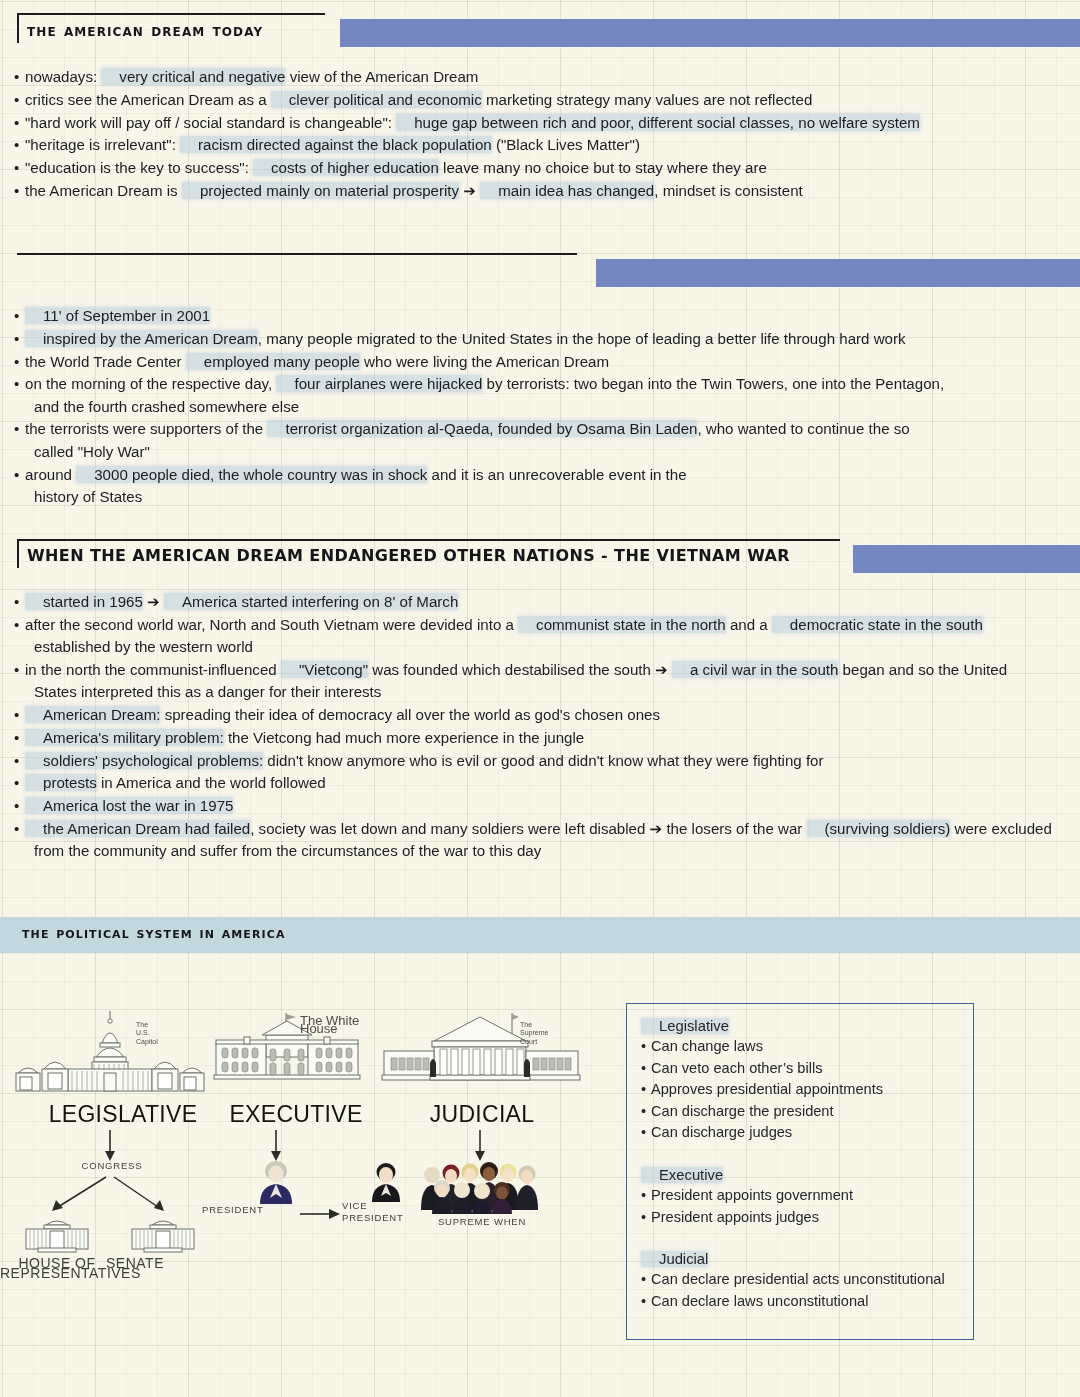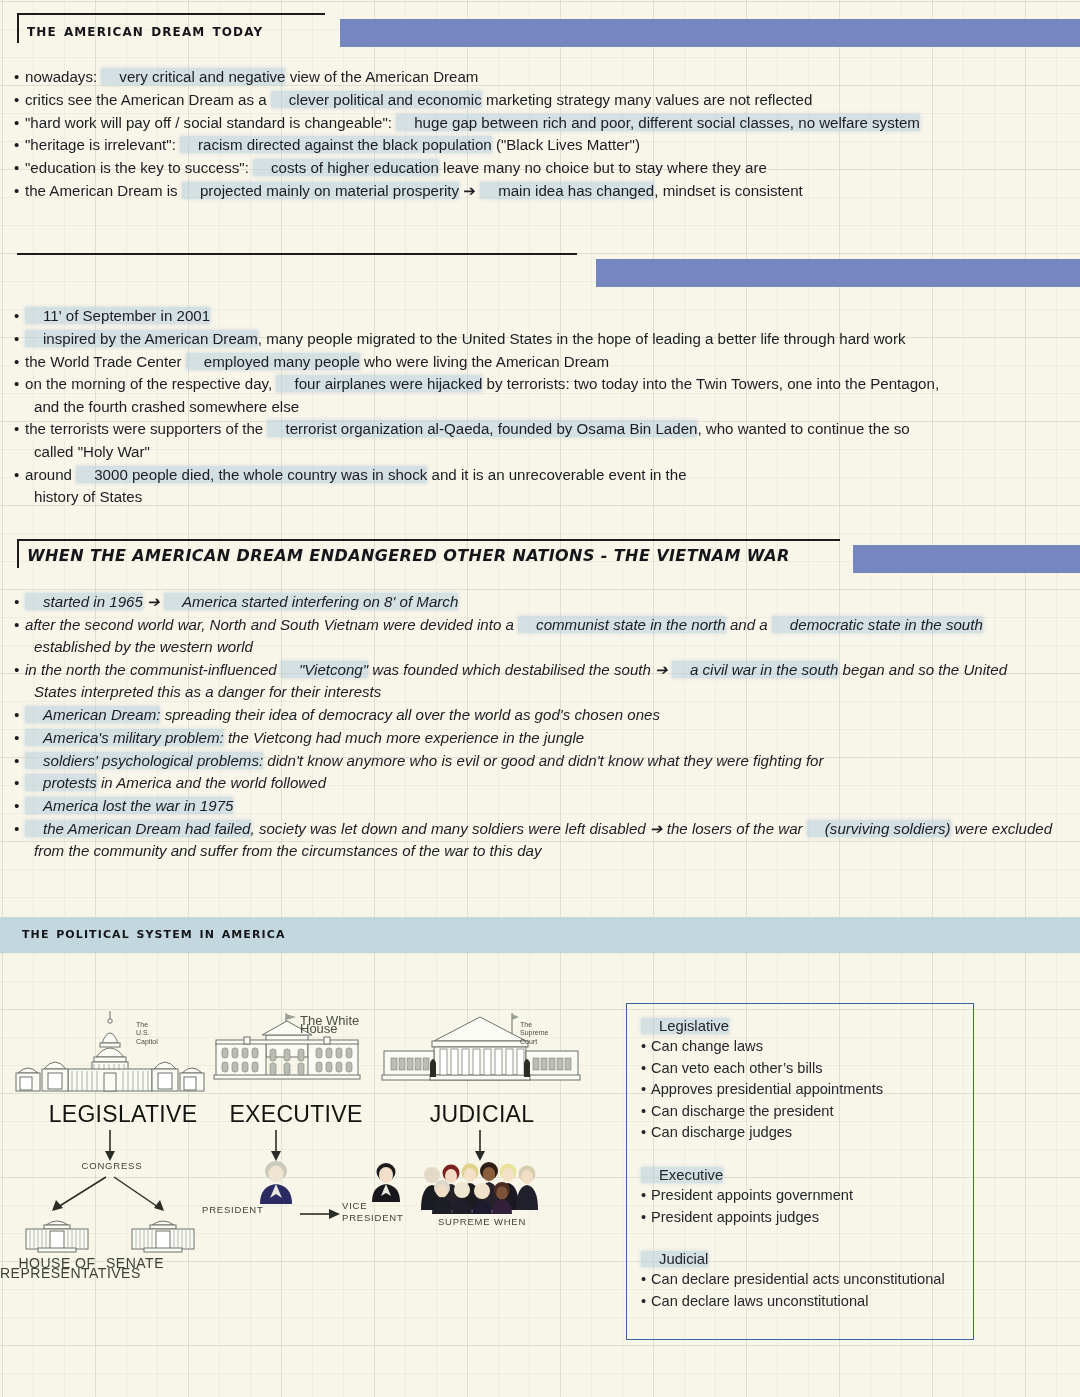--- a/index.html
+++ b/index.html
@@ -272,34 +272,34 @@
         <div class="bl">
           <span class="dot">•</span>
           <span class="txt"><span class="hl">inspired by the American Dream</span><span>, many people migrated to the United States in the hope of leading a better life through hard work</span></span>
         </div>
         <div class="bl">
           <span class="dot">•</span>
           <span class="txt"><span>the World Trade Center </span><span class="hl">employed many people</span><span> who were living the American Dream</span></span>
         </div>
         <div class="bl">
           <span class="dot">•</span>
-          <span class="txt"><span>on the morning of the respective day, </span><span class="hl">four airplanes were hijacked</span><span> by terrorists: two today into the Twin Towers, one into the Pentagon,</span><span class="cont">and the fourth crashed somewhere else</span></span>
+          <span class="txt"><span>on the morning of the respective day, </span><span class="hl">four airplanes were hijacked</span><span> by terrorists: two began into the Twin Towers, one into the Pentagon,</span><span class="cont">and the fourth crashed somewhere else</span></span>
         </div>
         <div class="bl">
           <span class="dot">•</span>
           <span class="txt"><span>the terrorists were supporters of the </span><span class="hl">terrorist organization al-Qaeda, founded by Osama Bin Laden</span><span>, who wanted to continue the so</span><span class="cont">called "Holy War"</span></span>
         </div>
         <div class="bl">
           <span class="dot">•</span>
           <span class="txt"><span>around </span><span class="hl">3000 people died, the whole country was in shock</span><span> and it is an unrecoverable event in the</span><span class="cont">history of States</span></span>
         </div>
       </div>
   </div>
 
-  <div style="position:absolute;left:0;top:534px;width:1080px;font-style:italic;">
+  <div style="position:absolute;left:0;top:534px;width:1080px;">
     <div class="section-head allcaps">
       <div class="bluebar" style="left:853px;"></div>
       <div class="topline" style="width:823px;"></div>
       <div class="titlewrap">
         <span class="ttext">WHEN THE AMERICAN DREAM ENDANGERED OTHER NATIONS - THE VIETNAM WAR</span>
       </div>
     </div>
     <div class="bullets" style="margin-top:17px;">
         <div class="bl">
           <span class="dot">•</span>

